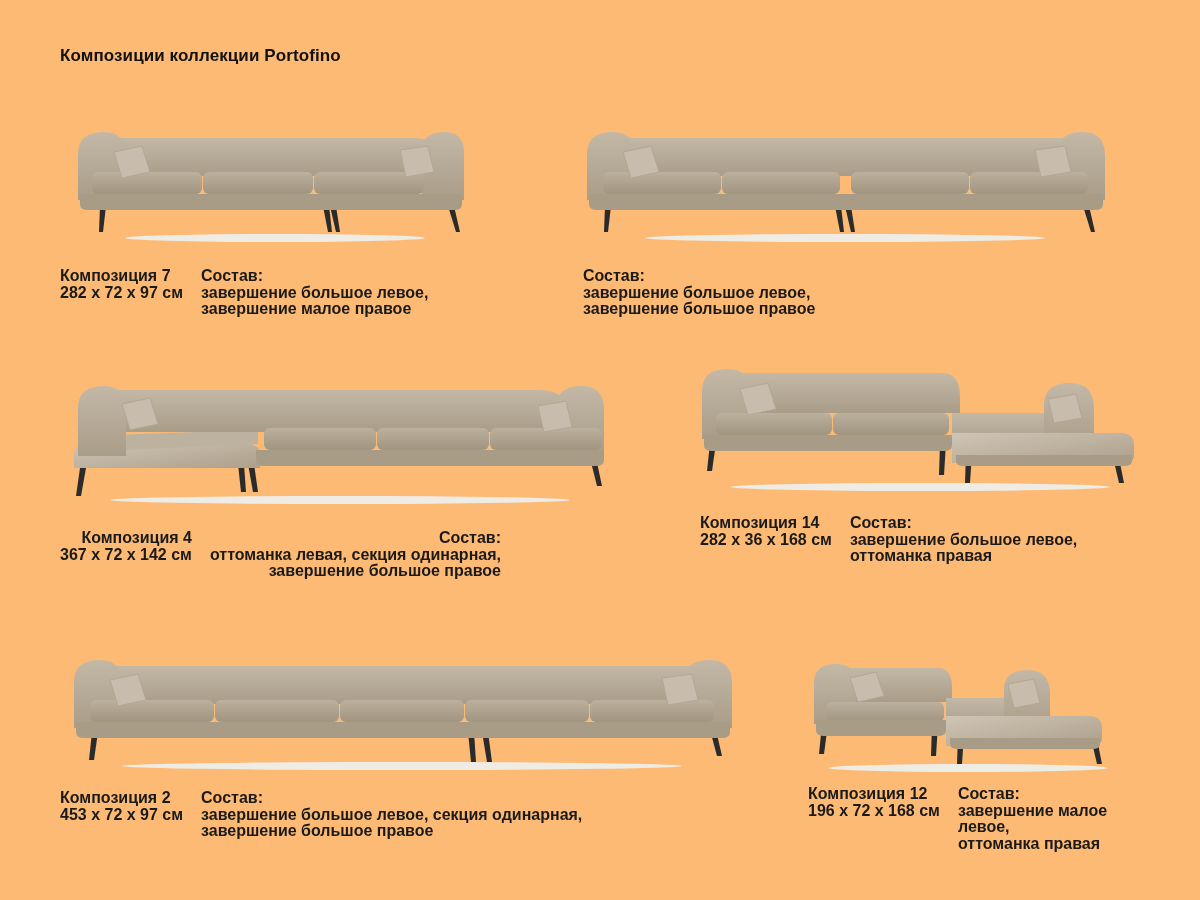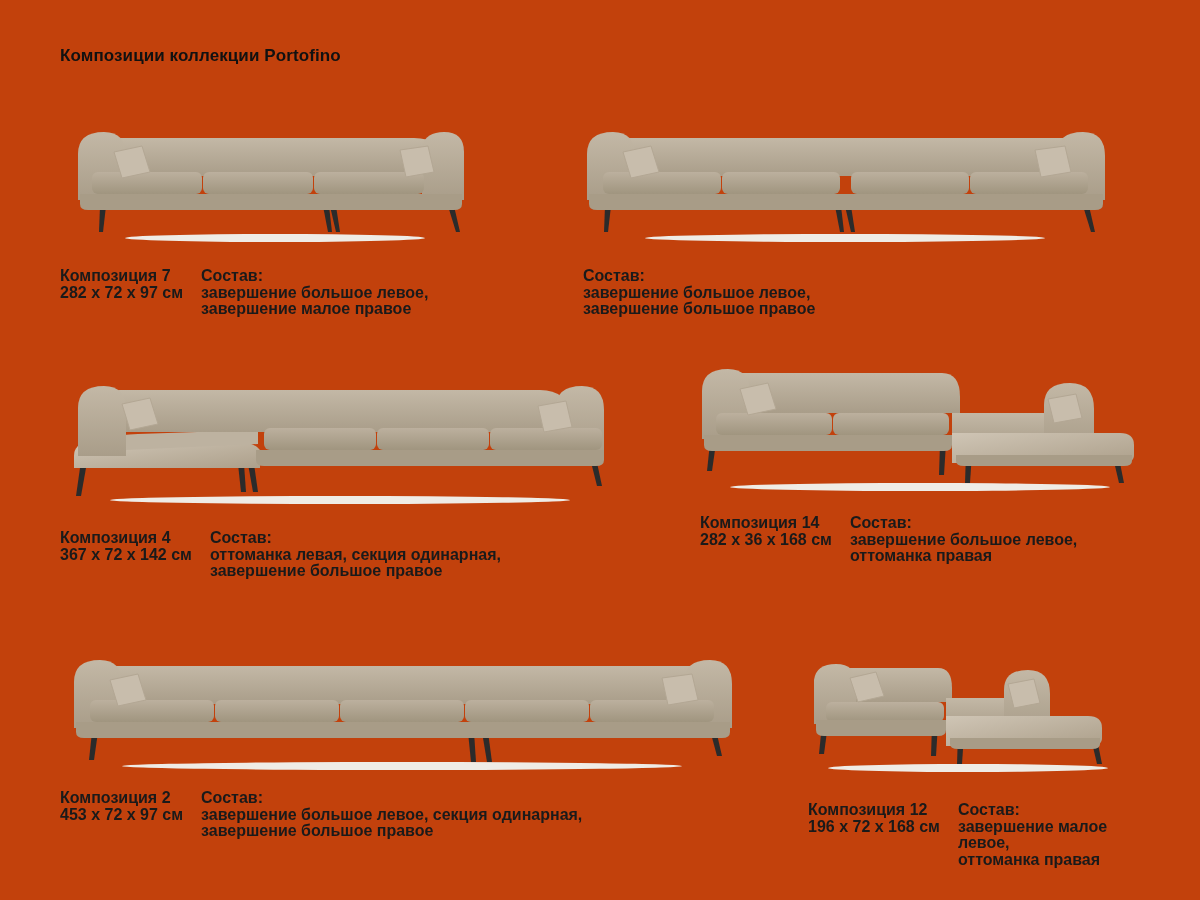--- a/index.html
+++ b/index.html
@@ -12,21 +12,21 @@
     width: 1200px;
     height: 900px;
     position: relative;
     font-family: "Liberation Sans", sans-serif;
     color: #1d1d1d;
     overflow: hidden;
   }
   .page {
     position: absolute;
     inset: 0;
-    background: #c2410c;
+    background: #fdba74;
     text-decoration: underline;
   }
   .page-title {
     position: absolute;
     left: 60px;
     top: 46px;
     font-size: 17px;
     font-weight: bold;
     letter-spacing: 0.1px;
     color: #111;
@@ -161,21 +161,21 @@
     </div>
     <div class="caption" style="margin-top:8px;">
       <div class="cap-right">
         <div class="sostav">Состав:</div>
         <div class="parts">завершение большое левое,
 завершение большое правое</div>
       </div>
     </div>
   </div>
 
-  <div class="cell" style="left:60px; top:372px; width:560px;">
+  <div class="cell" style="left:60px; top:372px; width:560px;text-align:right;">
     <div class="art" style="height:148px;">
       <svg width="560" height="148" viewBox="0 0 560 148" style="position:absolute;left:0;bottom:0;">
         <defs>
           <linearGradient id="g4a" x1="0" y1="0" x2="0" y2="1">
             <stop offset="0%" stop-color="#c3b8a6"></stop>
               <stop offset="100%" stop-color="#a99d89"></stop>
           </linearGradient>
           <linearGradient id="g4b" x1="0" y1="0" x2="0" y2="1">
             <stop offset="0%" stop-color="#bcb09e"></stop>
               <stop offset="100%" stop-color="#a0957f"></stop>
@@ -356,21 +356,21 @@
         <path d="M138,48 l78,0 q26,0 26,24 l0,8 l-104,0 z" fill="url(#g12a)"></path>
         <path d="M196,40 q0,-20 24,-20 q22,0 22,24 l0,38 l-46,0 z" fill="url(#g12a)"></path>
         <path d="M138,66 l142,0 q14,0 14,12 l0,10 q0,8 -12,8 l-144,0 z" fill="url(#g12c)"></path>
         <path d="M142,88 l150,0 l0,6 q0,5 -8,5 l-134,0 q-8,0 -8,-5 z" fill="#a89c87"></path>
 
         <path d="M42,28 l26,-6 l8,24 l-26,6 z" fill="#c8bdac" stroke="#b3a794" stroke-width="1"></path>
         <path d="M200,34 l26,-5 l6,24 l-26,5 z" fill="#c8bdac" stroke="#b3a794" stroke-width="1"></path>
         <ellipse cx="160" cy="118" rx="140" ry="4" fill="#efece6"></ellipse>
       </svg>
     </div>
-    <div class="caption" style="margin-top:20px;">
+    <div class="caption" style="margin-top:4px;">
       <div class="cap-left">
         <div class="name">Композиция 12</div>
         <div class="dims">196 x 72 x 168 см</div>
       </div>
       <div class="cap-right">
         <div class="sostav">Состав:</div>
         <div class="parts">завершение малое левое,
 оттоманка правая</div>
       </div>
     </div>

